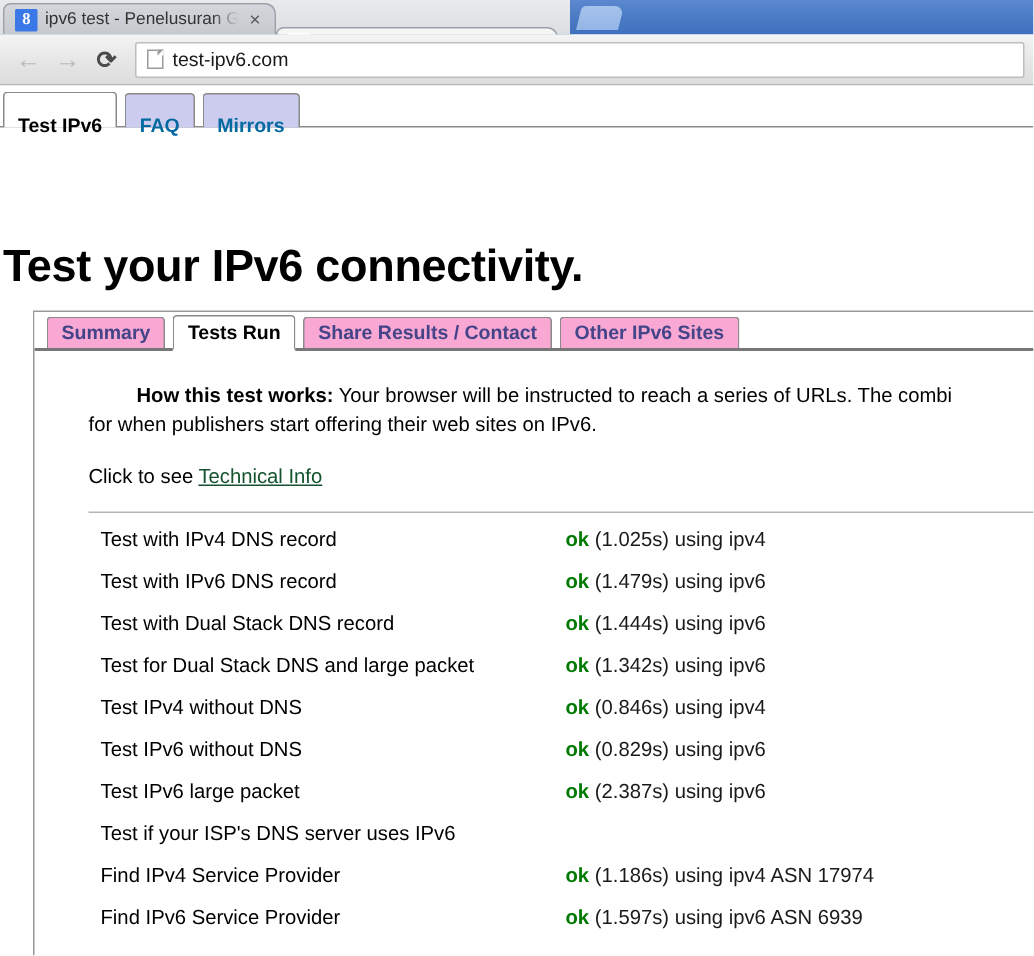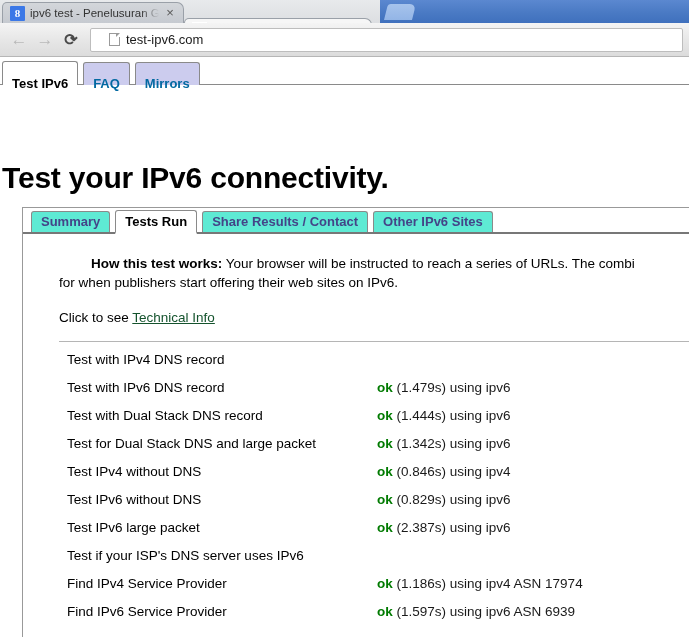--- a/index.html
+++ b/index.html
@@ -129,21 +129,21 @@
   .nav-btn.enabled { color: #4a4a4a; font-size: 16px; font-weight: bold; }
   .omnibox {
     flex: 1 1 auto;
     height: 24px;
     margin-left: 6px;
     background: #ffffff;
     border: 1px solid #bdbdbd;
     border-radius: 2px;
     display: flex;
     align-items: center;
-    padding: 0 18px;
+    padding: 0 7px;
   }
   .page-icon {
     width: 11px; height: 13px;
     border: 1px solid #9a9a9a;
     background: #fff;
     position: relative;
     margin-right: 6px;
     flex: 0 0 11px;
   }
   .page-icon:after {
@@ -224,21 +224,21 @@
     line-height: 19px;
     padding: 0 9px;
     font-size: 13px;
     font-weight: bold;
     border: 1px solid #8a8a8a;
     border-bottom: none;
     border-radius: 3px 3px 0 0;
     margin-right: 5px;
     white-space: nowrap;
   }
-  .inner-tab.inactive { background: #5eead4; color: #444488; margin-top: 31px; }
+  .inner-tab.inactive { background: #f9a8d4; color: #444488; margin-top: 31px; }
   .inner-tab.active {
     background: #ffffff;
     color: #000000;
     height: 24px;
     line-height: 22px;
     position: relative;
     z-index: 2;
     margin-bottom: -2px;
     border-bottom: 2px solid #ffffff;
   }
@@ -343,20 +343,21 @@
 for when publishers start offering their web sites on IPv6.</span></div>
 
         <div class="click-line"><span>Click to see </span><a class="link" href="#">Technical Info</a></div>
 
         <div class="hrule"></div>
 
         <div class="tests">
 
           <div class="test-row">
             <span class="test-name">Test with IPv4 DNS record</span>
+            <span class="test-result"><span class="ok">ok</span><span> (1.025s) using ipv4</span></span>
           </div>
 
           <div class="test-row">
             <span class="test-name">Test with IPv6 DNS record</span>
             <span class="test-result"><span class="ok">ok</span><span> (1.479s) using ipv6</span></span>
           </div>
 
           <div class="test-row">
             <span class="test-name">Test with Dual Stack DNS record</span>
             <span class="test-result"><span class="ok">ok</span><span> (1.444s) using ipv6</span></span>

